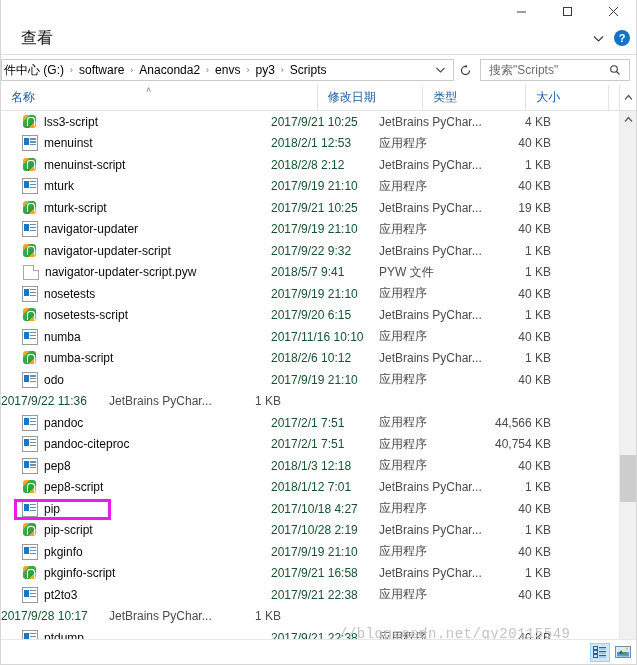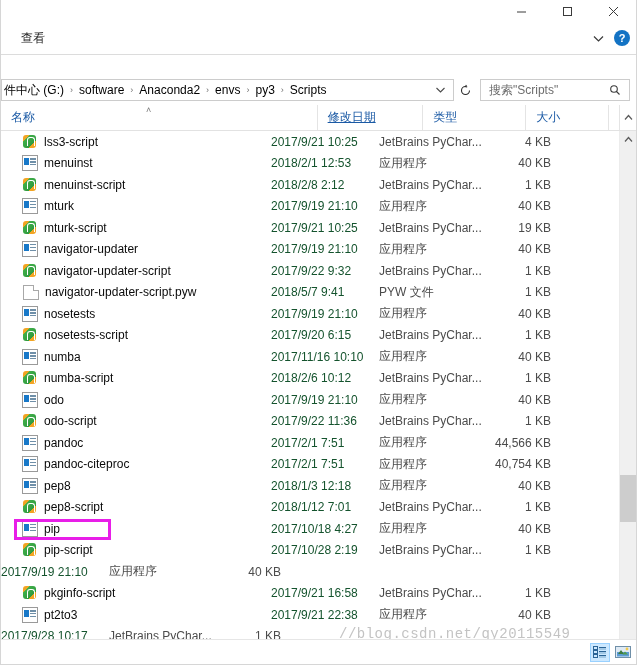--- a/index.html
+++ b/index.html
@@ -39,21 +39,21 @@
   
   .ribbon-row {
     position: relative;
     height: 33px;
     background: #ffffff;
     border-bottom: 1px solid #dcdcdc;
     display: flex;
     align-items: center;
   }
   .ribbon-tab {
-    font-size: 12px;
+    font-size: 16px;
     color: #1a1a1a;
     padding: 0 10px;
     margin-left: 10px;
     line-height: 30px;
   }
   .ribbon-right {
     position: absolute;
     right: 6px; top: 0; bottom: 0;
     display: flex; align-items: center; gap: 9px;
   }
@@ -69,21 +69,20 @@
     line-height: 1;
   }
 
   
   .addr-row {
     height: 30px;
     background: #ffffff;
     display: flex;
     align-items: center;
     padding: 0 6px 0 0;
-    margin-top: 20px;
   }
   .breadcrumb {
     flex: 1 1 auto;
     height: 22px;
     margin-left: 0px;
     border: 1px solid #cccccc;
     background: #ffffff;
     display: flex;
     align-items: center;
     overflow: hidden;
@@ -146,21 +145,21 @@
   .colhdr .cell {
     font-size: 12px;
     color: #1b5aa5;
     display: flex;
     align-items: center;
     padding-left: 10px;
     border-right: 1px solid #e4e4e4;
     position: relative;
   }
   .colhdr .cell.c-name { width: 324px; }
-  .colhdr .cell.c-date { width: 108px; text-decoration: underline; }
+  .colhdr .cell.c-date { width: 108px; }
   .colhdr .cell.c-type { width: 105px; }
   .colhdr .cell.c-size { width: 85px; }
   .colhdr .cell.c-pad { flex: 1 1 auto; border-right: none; }
   .sort-caret {
     position: absolute;
     left: 145px; top: 0px;
     color: #7c7c7c; font-size: 9px;
   }
   .colhdr .scrollcap {
     width: 17px;
@@ -557,24 +556,20 @@
         <div class="row">
           <div class="name">
             <span class="ico ico-exe"></span>
             <span class="nm-text">odo</span>
           </div>
           <div class="date">2017/9/19 21:10</div>
           <div class="type">应用程序</div>
           <div class="size">40 KB</div>
         </div>
         <div class="row">
-          <div class="name">
-            <span class="ico ico-py"></span>
-            <span class="nm-text">odo-script</span>
-          </div>
           <div class="date">2017/9/22 11:36</div>
           <div class="type">JetBrains PyChar...</div>
           <div class="size">1 KB</div>
         </div>
         <div class="row">
           <div class="name">
             <span class="ico ico-exe"></span>
             <span class="nm-text">pandoc</span>
           </div>
           <div class="date">2017/2/1 7:51</div>
@@ -621,20 +616,24 @@
         <div class="row">
           <div class="name">
             <span class="ico ico-py"></span>
             <span class="nm-text">pip-script</span>
           </div>
           <div class="date">2017/10/28 2:19</div>
           <div class="type">JetBrains PyChar...</div>
           <div class="size">1 KB</div>
         </div>
         <div class="row">
+          <div class="name">
+            <span class="ico ico-exe"></span>
+            <span class="nm-text">pkginfo</span>
+          </div>
           <div class="date">2017/9/19 21:10</div>
           <div class="type">应用程序</div>
           <div class="size">40 KB</div>
         </div>
         <div class="row">
           <div class="name">
             <span class="ico ico-py"></span>
             <span class="nm-text">pkginfo-script</span>
           </div>
           <div class="date">2017/9/21 16:58</div>

